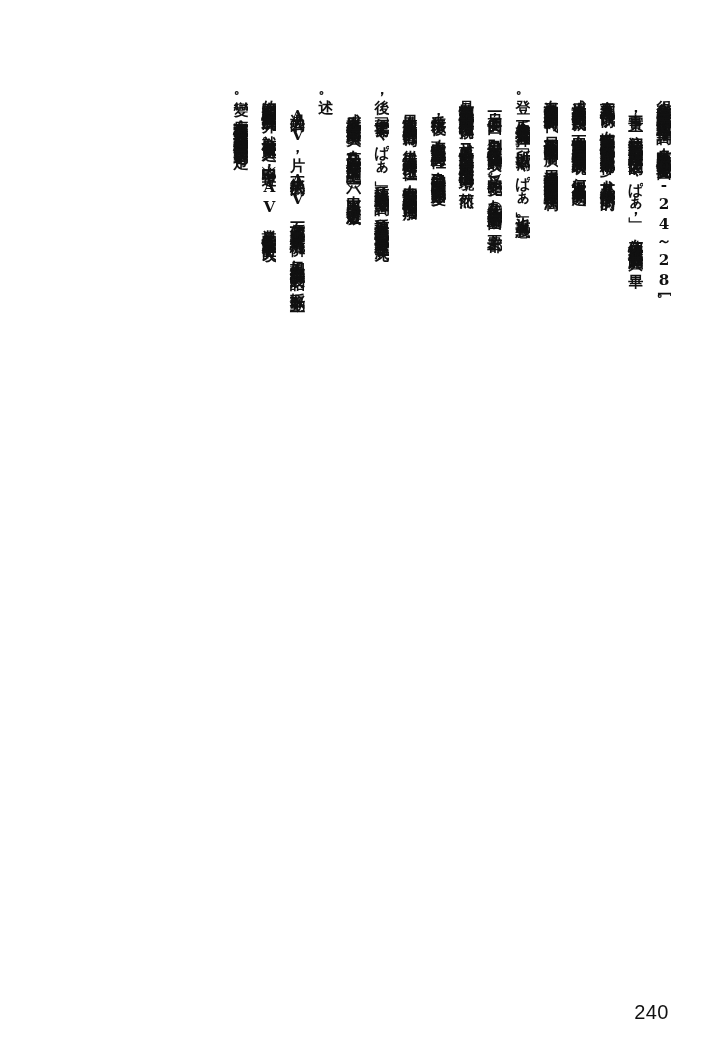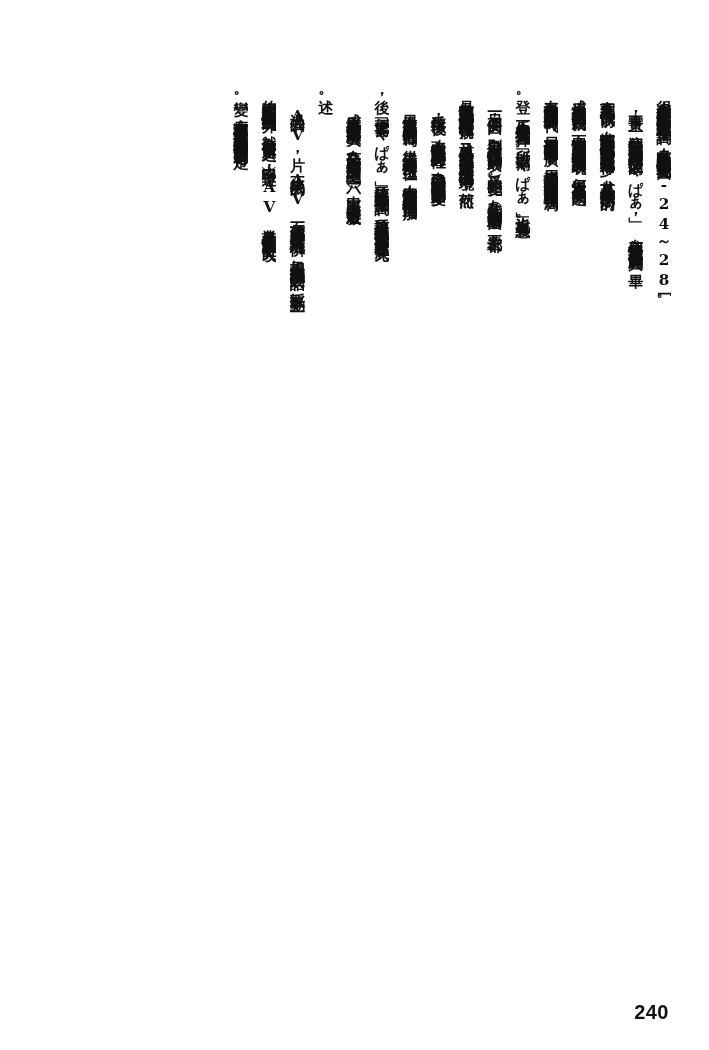--- a/index.html
+++ b/index.html
@@ -50,21 +50,21 @@
   .col.indent {
     padding-top: 14px;
     box-sizing: border-box;
   }
   .page-number {
     position: absolute;
     right: 40px;
     bottom: 26px;
     font-family: "Liberation Sans", sans-serif;
     font-size: 20px;
-    font-weight: 700;
+    font-weight: 400;
     color: #111111;
     letter-spacing: 0.5px;
   }
 </style>
 </head>
 <body>
 
 <div class="page">
 
   <div class="text-block">

